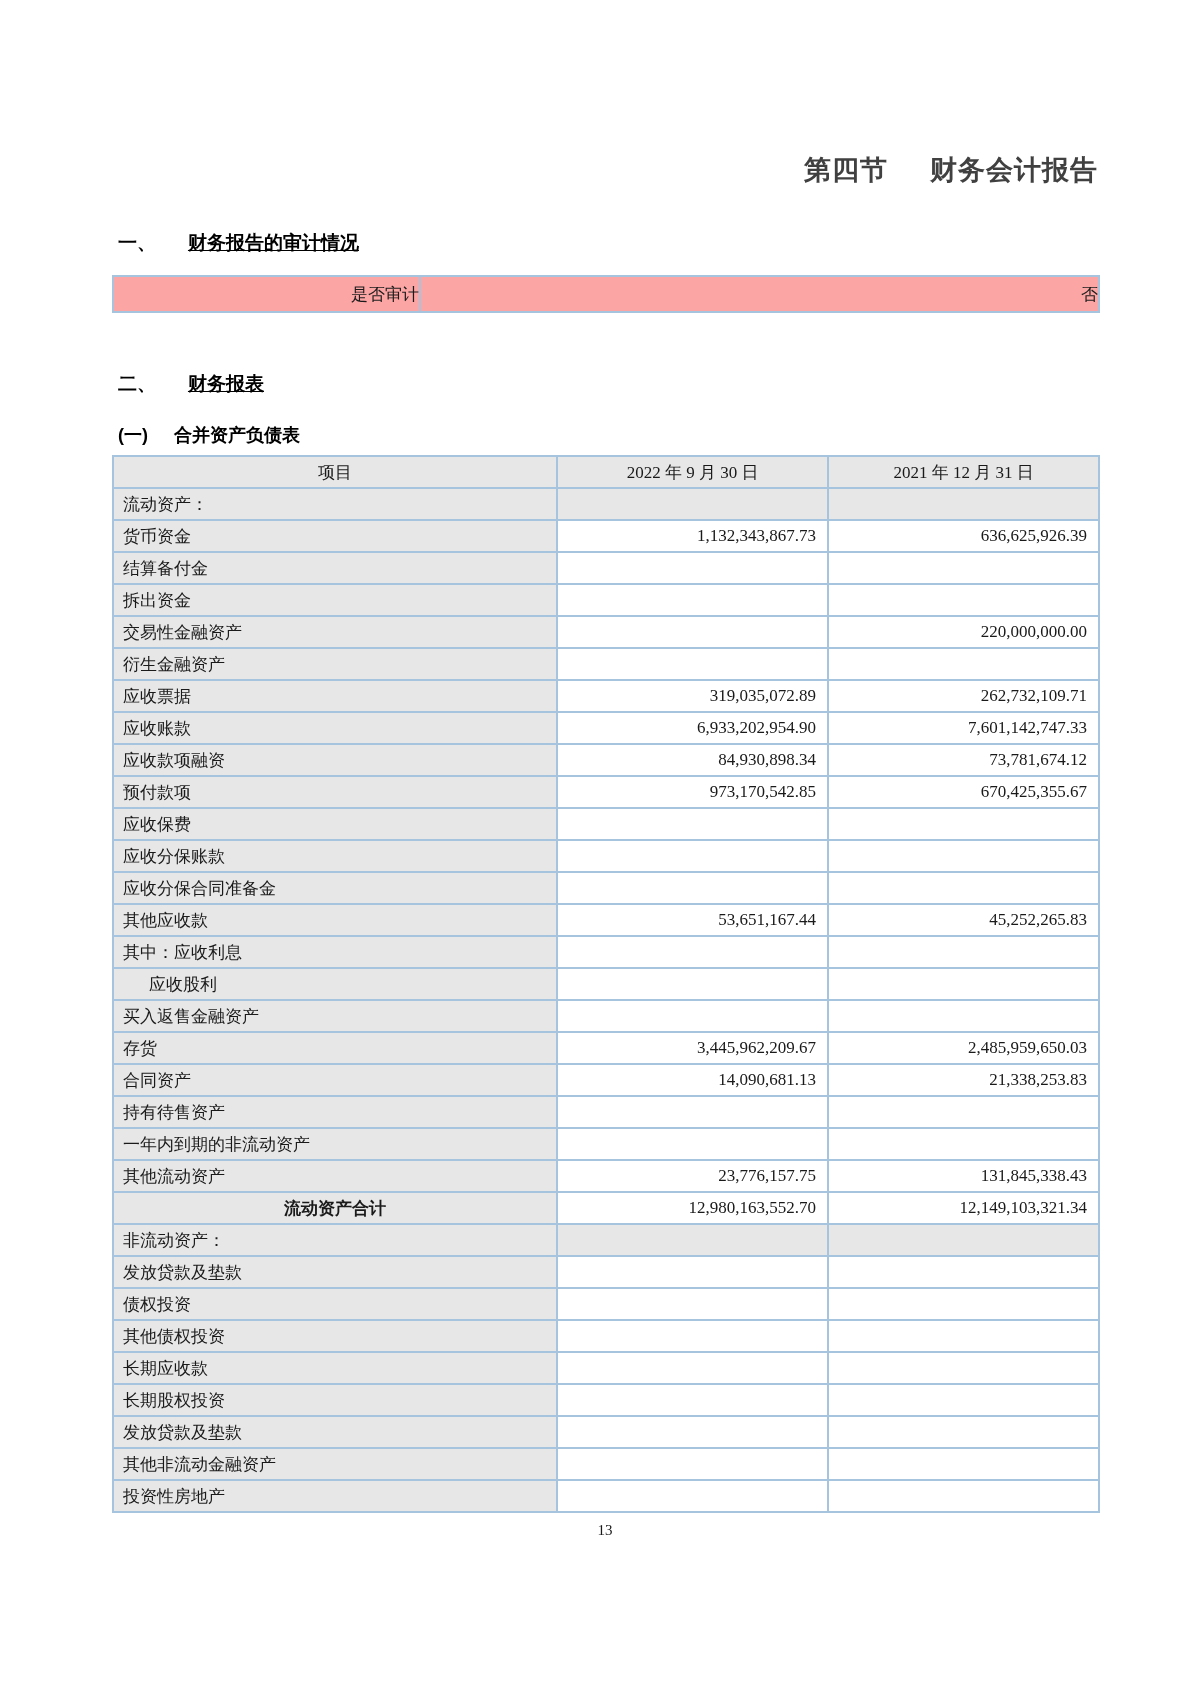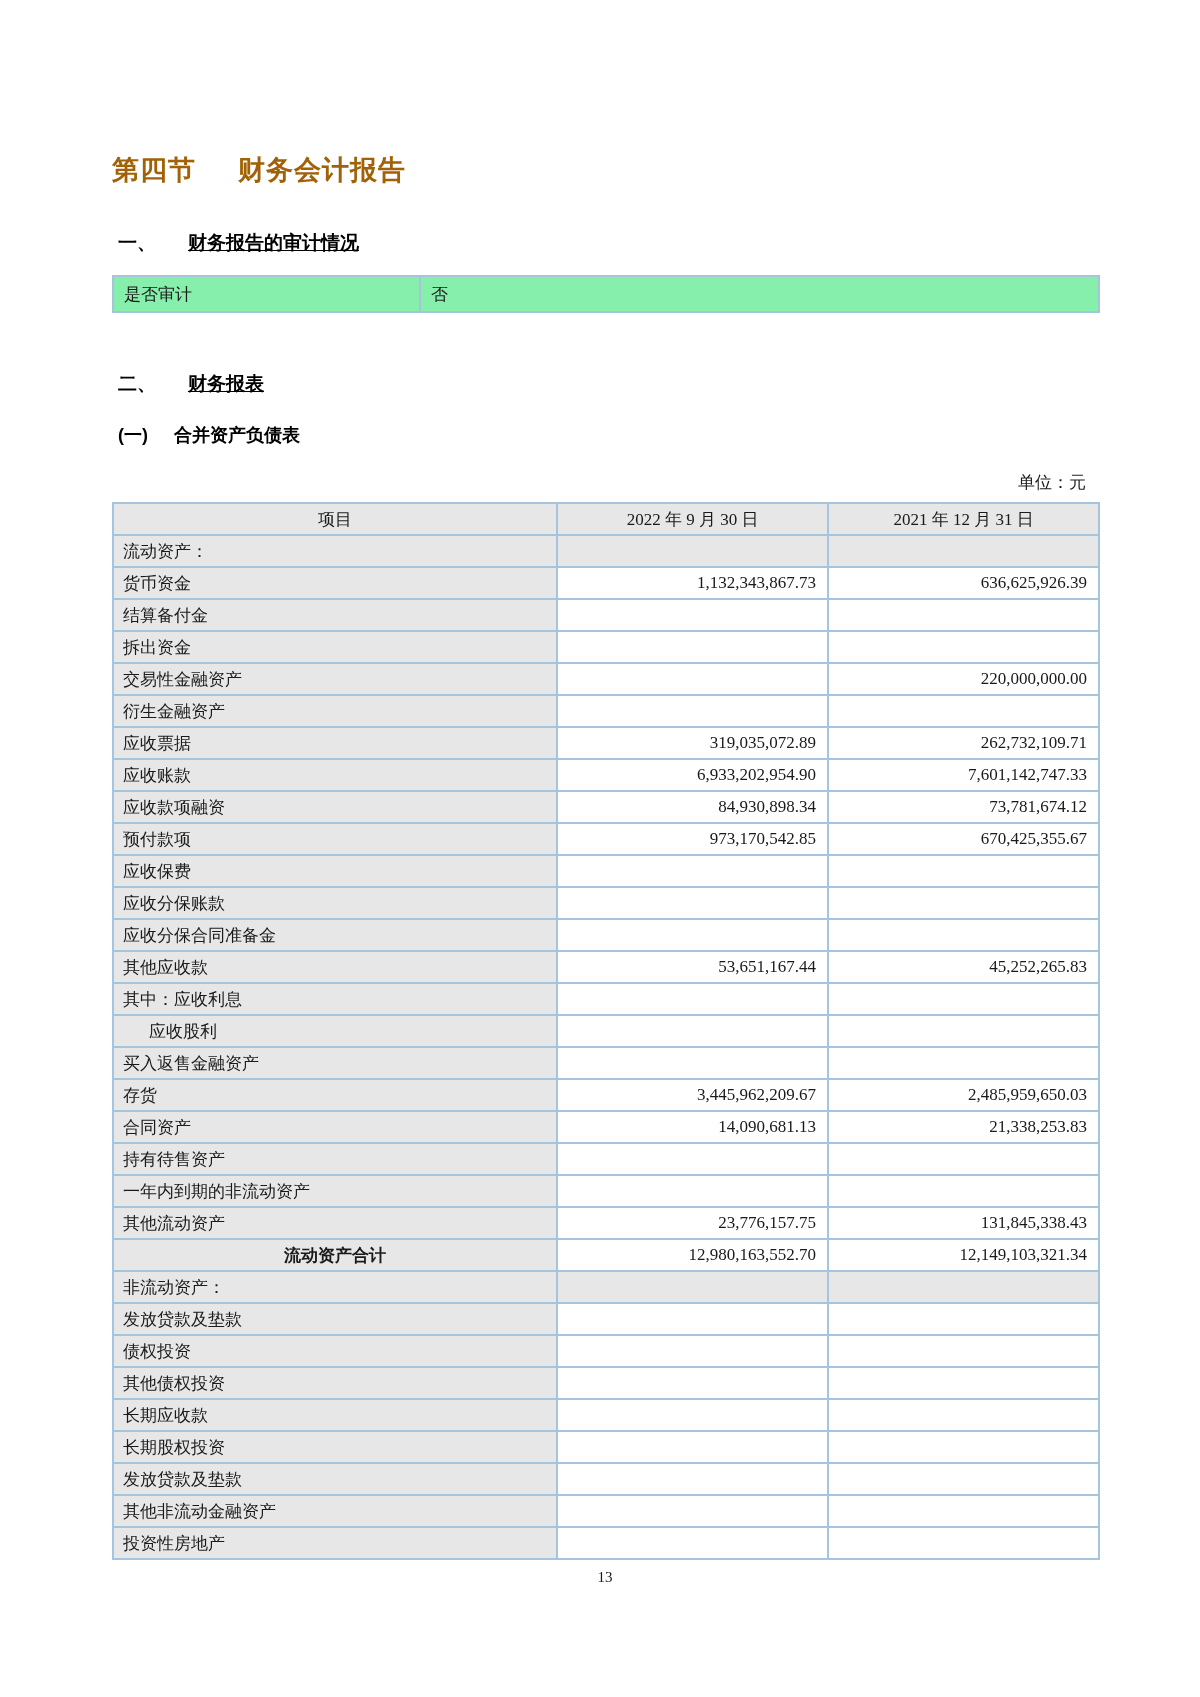--- a/index.html
+++ b/index.html
@@ -15,25 +15,25 @@
     color: #1a1a1a;
   }
   .content {
     position: absolute;
     left: 112px;
     top: 0;
     width: 986px;
   }
   .doc-title {
     margin-top: 152px;
-    text-align: left;
+    text-align: right;
     font-family: Liberation Serif, serif;
     font-weight: bold;
     font-size: 27px;
-    color: #a16207;
+    color: #404040;
     letter-spacing: 1px;
   }
   .doc-title .sec-no { margin-right: 42px; }
 
   .h-level1 {
     margin-top: 42px;
     padding-left: 6px;
     font-family: "Liberation Sans", sans-serif;
     font-weight: bold;
     font-size: 19px;
@@ -48,21 +48,22 @@
     margin-top: 19px;
     width: 986px;
   }
   .audit-table td {
     border: 2px solid #a6c4de;
     box-sizing: border-box;
     height: 36px;
     font-size: 17px;
     padding: 0 0 0 10px;
     vertical-align: middle;
-    background: #86efac;
+    background: #fca5a5;
+    text-align: right;
   }
 
   .h2-wrap { margin-top: 58px; }
   .h-sub {
     margin-top: 26px;
     padding-left: 6px;
     font-family: "Liberation Sans", sans-serif;
     font-weight: bold;
     font-size: 18px;
     color: #000;
@@ -148,21 +149,20 @@
     </table>
 
   <div class="h-level1 h2-wrap">
     <span class="h-no">二、</span><span>财务报表</span>
   </div>
 
   <div class="h-sub">
     <span class="h-no">(一)</span><span>合并资产负债表</span>
   </div>
 
-  <div class="unit-note">单位：元</div>
 
   <table class="bs-table">
     <colgroup>
         <col style="width:444px">
         <col style="width:271px">
         <col style="width:271px">
       </colgroup>
     <thead>
       <tr>
         <th>项目</th>

